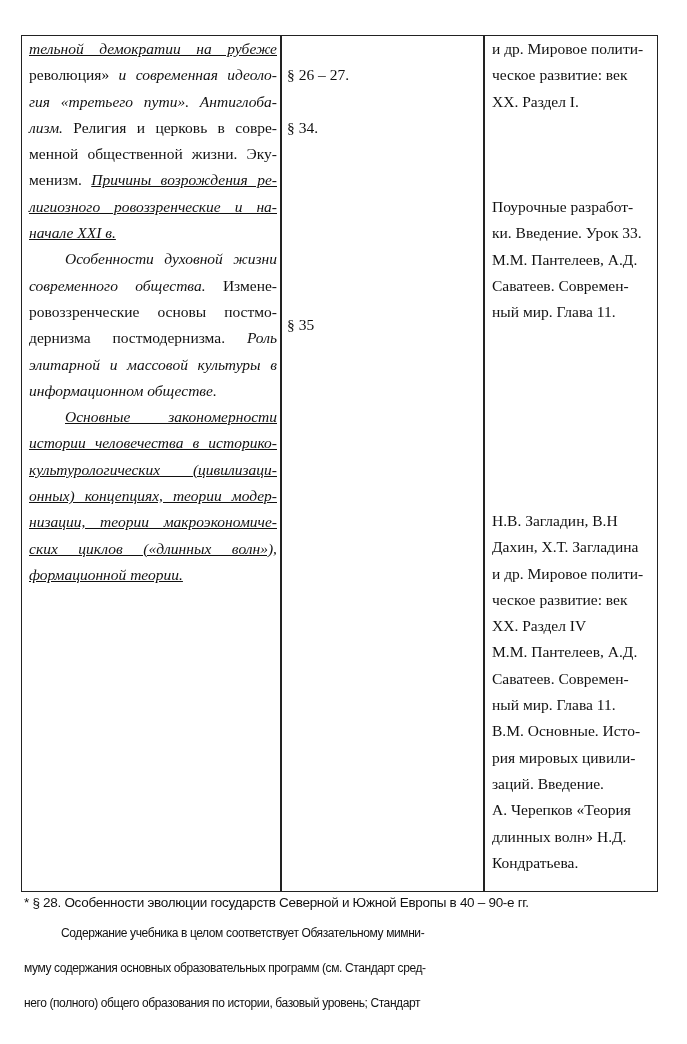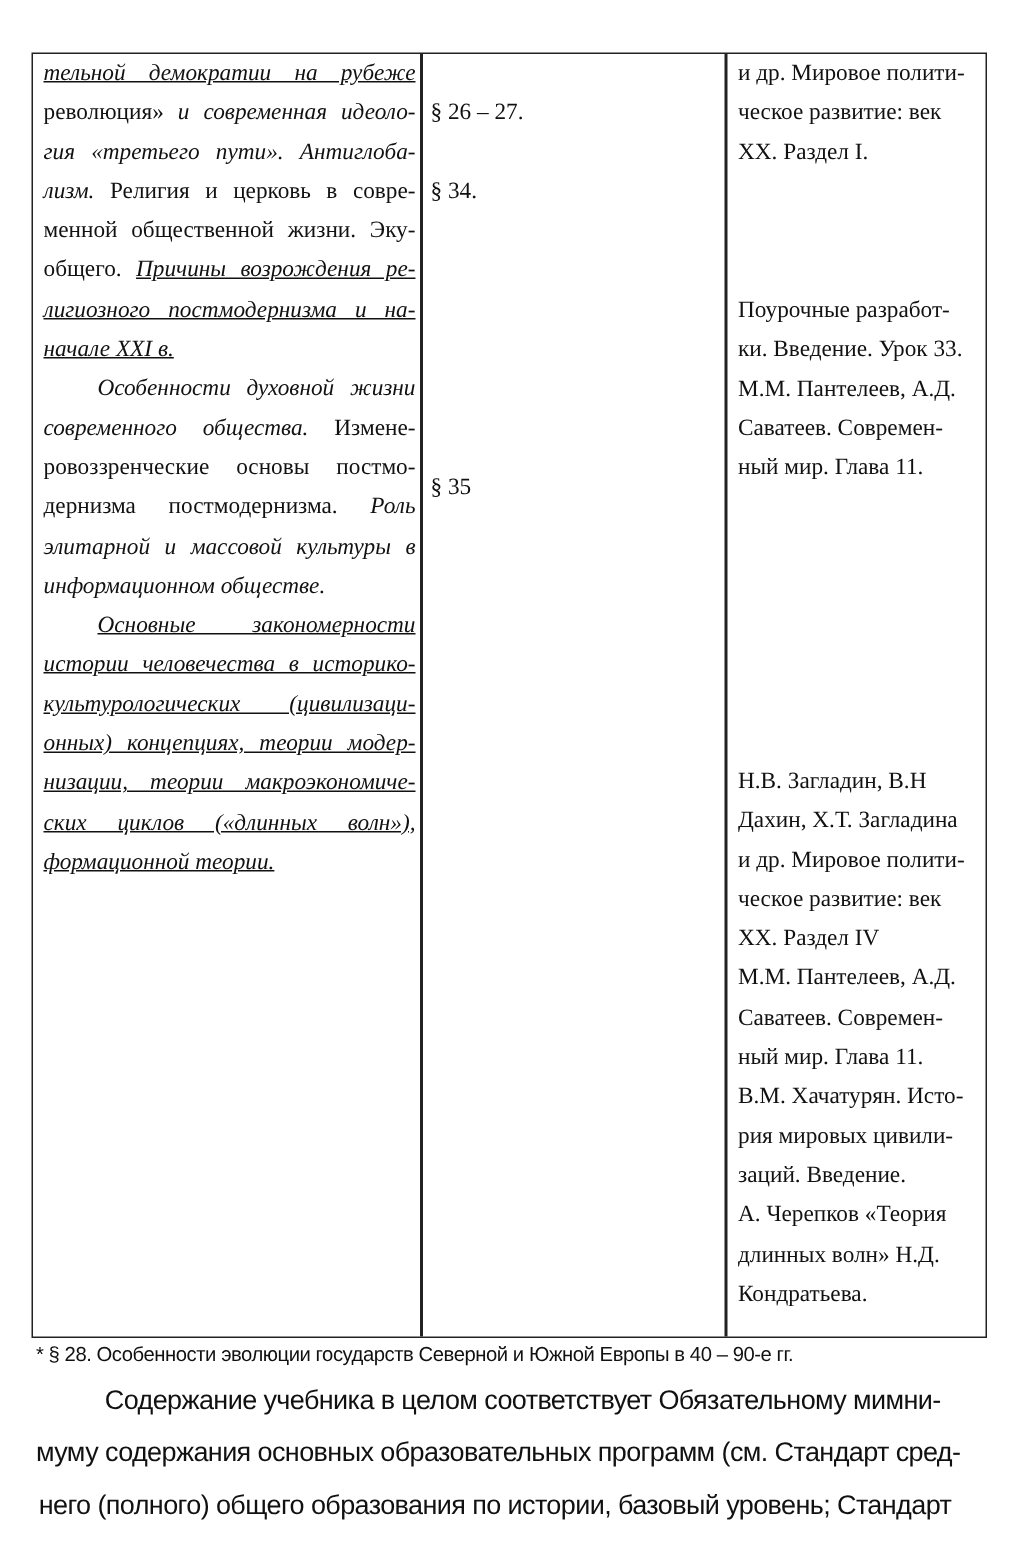--- a/index.html
+++ b/index.html
@@ -22,42 +22,42 @@
   .i { font-style: italic; }
   .u { text-decoration: underline; }
   .ind { padding-left: 36px; }
   .footnote {
     position: absolute; left: 24px; top: 893px; width: 640px;
     font-size: 13.5px; line-height: 20px; white-space: nowrap;
     font-family: "Liberation Sans", "DejaVu Sans", sans-serif; letter-spacing: -0.3px;
   }
   .para {
     position: absolute; left: 24px; top: 916px; width: 612px;
-    font-size: 18px; line-height: 35px;
-    font-family: "Liberation Sans", "DejaVu Sans", sans-serif; letter-spacing: -0.4px; text-align: center;
+    font-size: 12px; line-height: 35px;
+    font-family: "Liberation Sans", "DejaVu Sans", sans-serif; letter-spacing: -0.4px;
   }
   .para .line { height: 35px; }
   .para .first { padding-left: 37px; }
 </style>
 </head>
 <body>
 
 <div class="table">
   <div class="vline" style="left:258px"></div>
   <div class="vline" style="left:461px"></div>
 
   <div class="col1">
     <div id="c1b1">
         <span class="line j"><span class="i u">тельной демократии на рубеже</span></span>
         <span class="line j"><span>революция»</span><span class="i"> и современная идеоло-</span></span>
         <span class="line j"><span class="i">гия «третьего пути». Антиглоба-</span></span>
         <span class="line j"><span class="i">лизм.</span><span> Религия и церковь в совре-</span></span>
         <span class="line j"><span>менной общественной жизни. Эку-</span></span>
-        <span class="line j"><span>общего. </span><span class="i u">Причины возрождения ре-</span></span>
-        <span class="line j"><span class="i u">лигиозного постмодернизма и на-</span></span>
+        <span class="line j"><span>менизм. </span><span class="i u">Причины возрождения ре-</span></span>
+        <span class="line j"><span class="i u">лигиозного ровоззренческие и на-</span></span>
         <span class="line"><span class="i u">начале XXI в.</span></span>
       </div>
     <div id="c1b2">
         <span class="line j ind"><span class="i">Особенности духовной жизни</span></span>
         <span class="line j"><span class="i">современного общества.</span><span> Измене-</span></span>
         <span class="line j"><span>ровоззренческие основы постмо-</span></span>
         <span class="line j"><span>дернизма постмодернизма. </span><span class="i">Роль</span></span>
         <span class="line j"><span class="i">элитарной и массовой культуры в</span></span>
         <span class="line"><span class="i">информационном обществе.</span></span>
       </div>
@@ -93,21 +93,21 @@
       </div>
     <div id="c3c" style="position:absolute;top:472px;left:0">
         <span class="line">Н.В. Загладин, В.Н</span>
         <span class="line">Дахин, Х.Т. Загладина</span>
         <span class="line">и др. Мировое полити-</span>
         <span class="line">ческое развитие: век</span>
         <span class="line">XX. Раздел IV</span>
         <span class="line">М.М. Пантелеев, А.Д.</span>
         <span class="line">Саватеев. Современ-</span>
         <span class="line">ный мир. Глава 11.</span>
-        <span class="line">В.М. Хачатурян. Исто-</span>
+        <span class="line">В.М. Основные. Исто-</span>
         <span class="line">рия мировых цивили-</span>
         <span class="line">заций. Введение.</span>
         <span class="line">А. Черепков «Теория</span>
         <span class="line">длинных волн» Н.Д.</span>
         <span class="line">Кондратьева.</span>
       </div>
   </div>
 </div>
 
 <div class="footnote">* § 28. Особенности эволюции государств Северной и Южной Европы в 40 – 90-е гг.</div>

